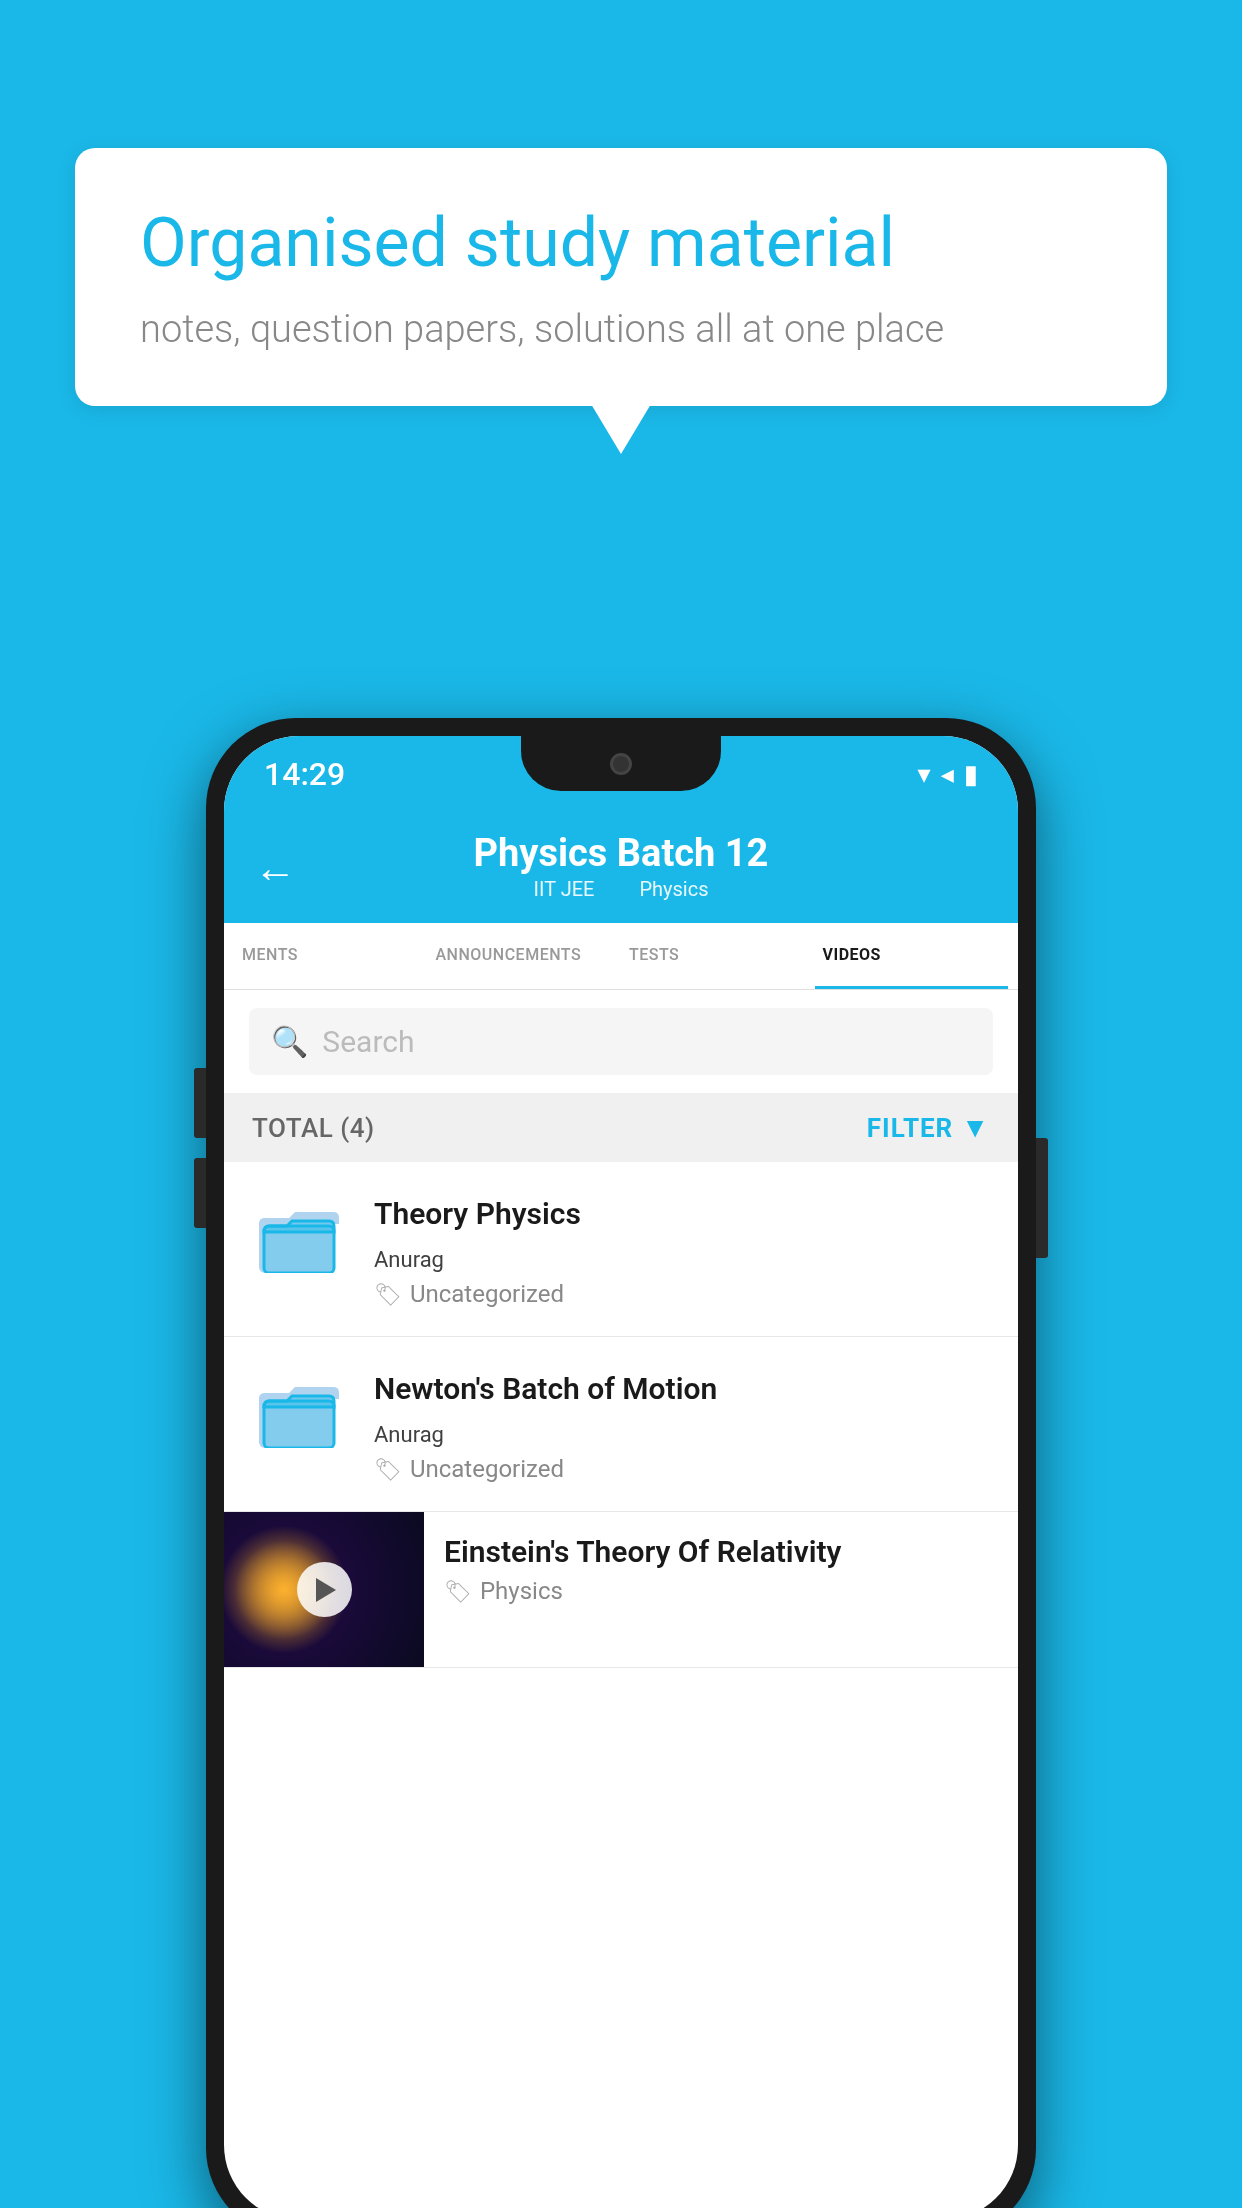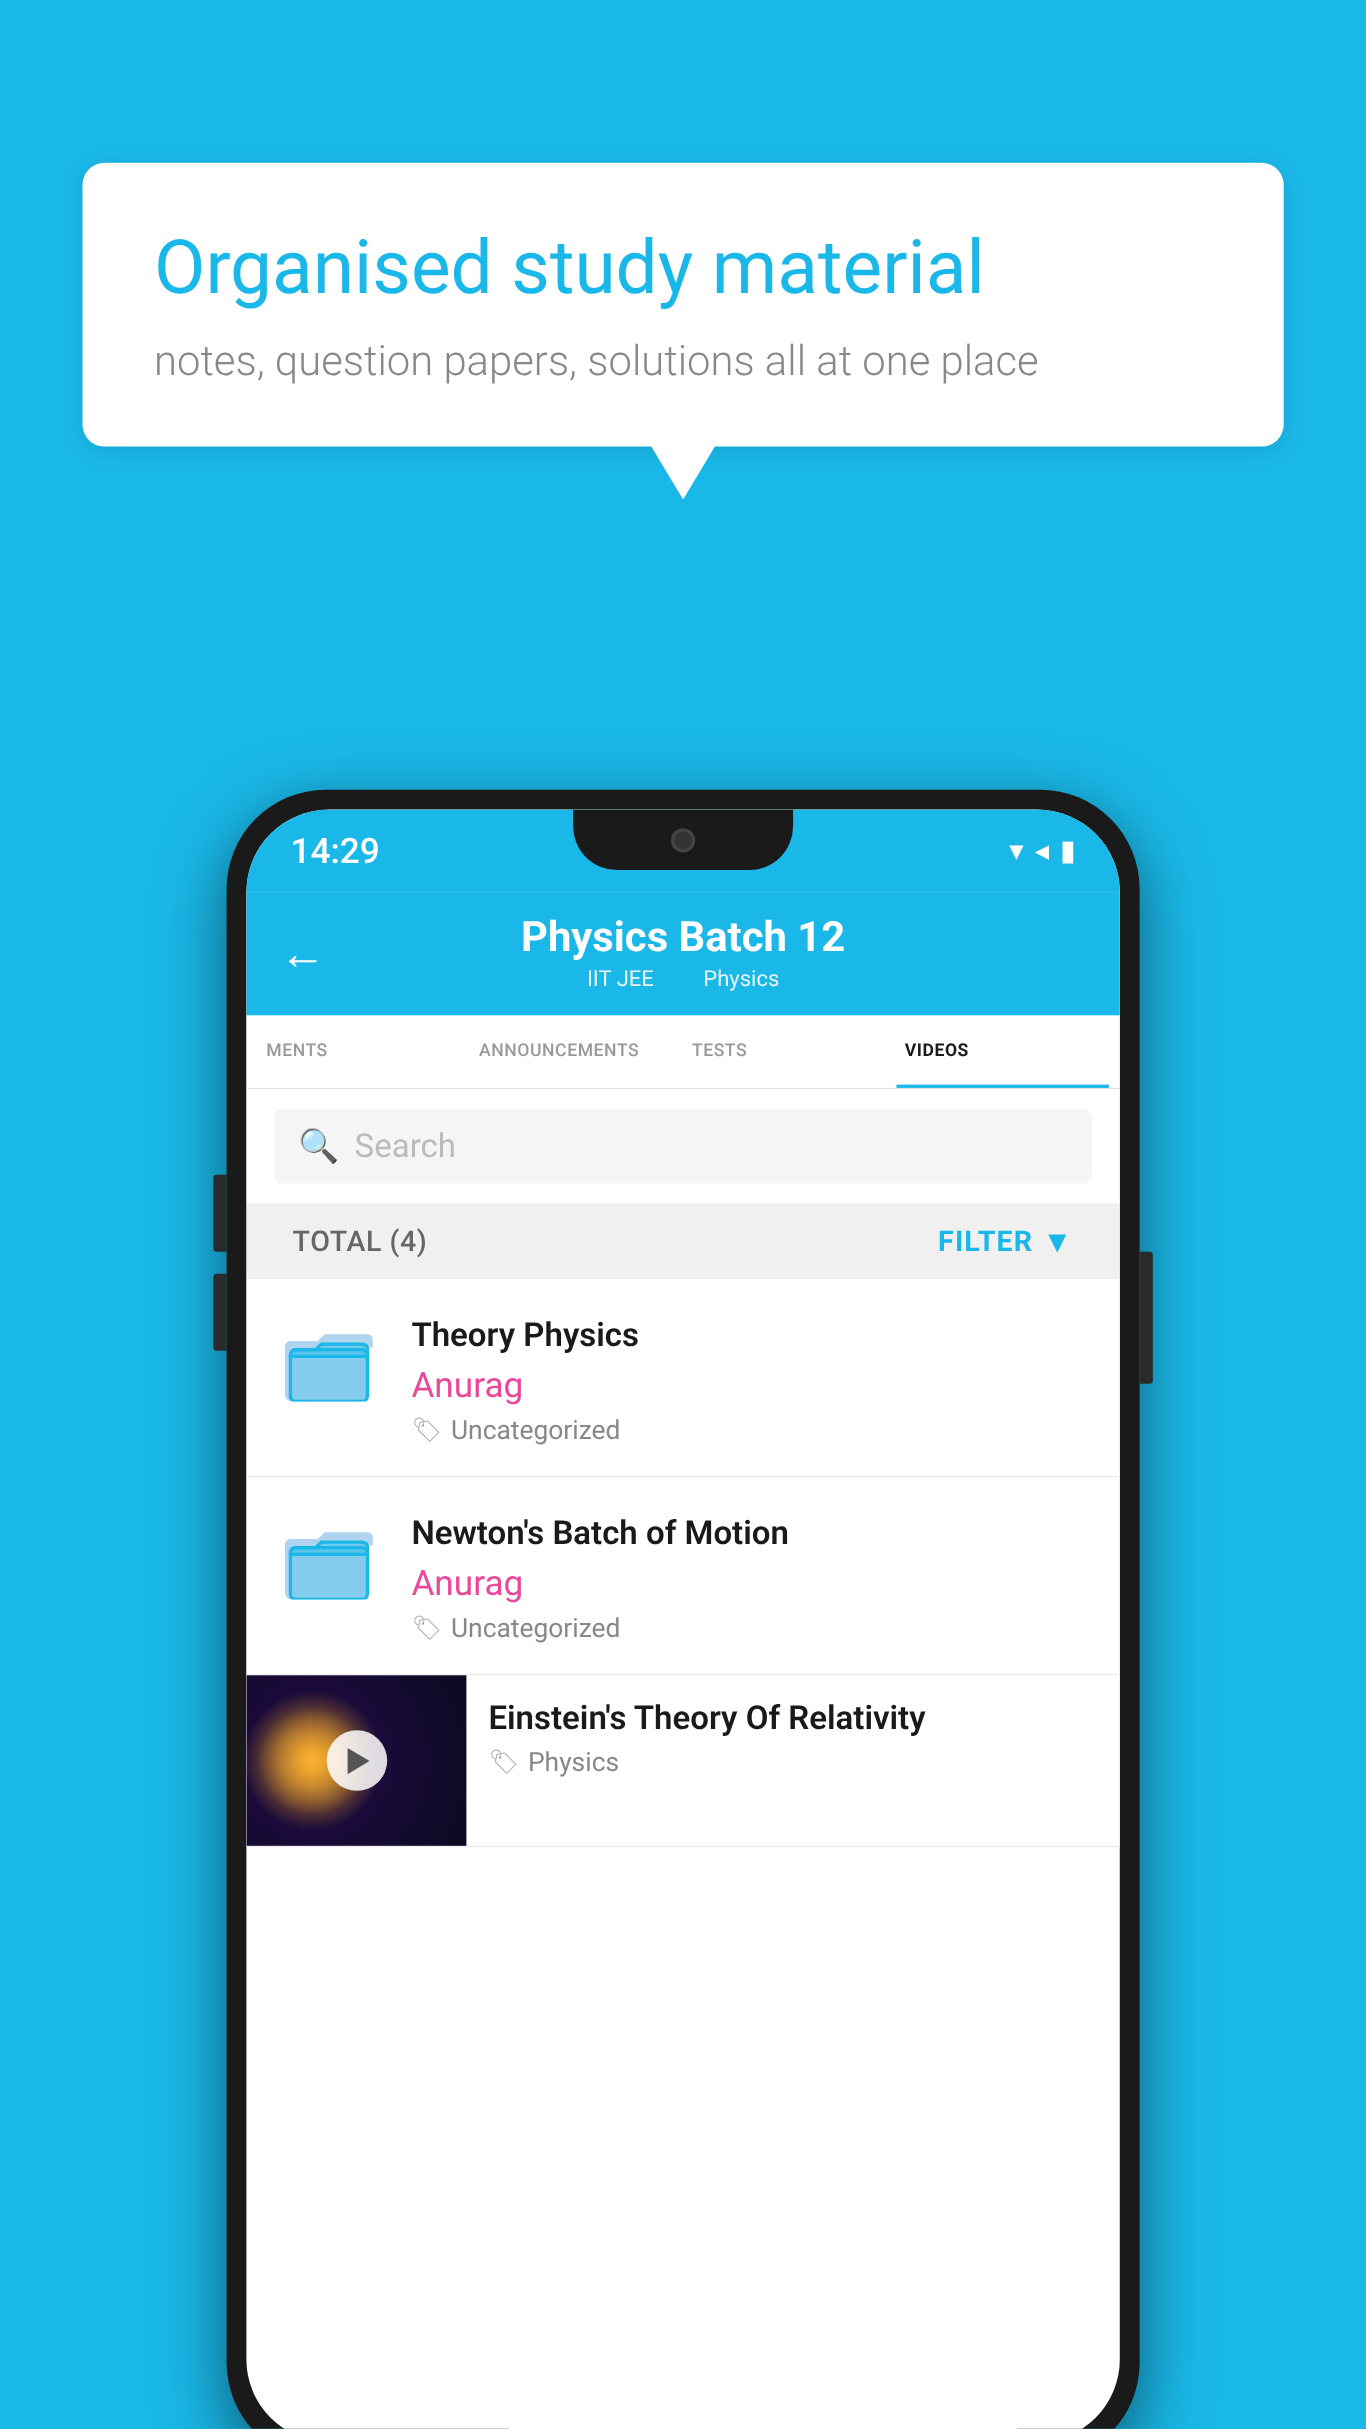--- a/index.html
+++ b/index.html
@@ -211,21 +211,21 @@
     }
 
     .search-text {
       color: #bbb;
       font-size: 30px;
     }
 
     
     .filter-bar {
       background: #f0f0f0;
-      padding: 18px 42px;
+      padding: 18px 28px;
       display: flex;
       justify-content: space-between;
       align-items: center;
     }
 
     .total-count {
       color: #666;
       font-size: 26px;
       font-weight: 500;
       letter-spacing: 0.5px;
@@ -289,23 +289,24 @@
     }
 
     .video-title {
       color: #1a1a1a;
       font-size: 30px;
       font-weight: 600;
       margin-bottom: 8px;
     }
 
     .video-author {
-      color: #ec4899;
-      font-size: 32px;
+      color: #404040;
+      font-size: 22px;
       margin-bottom: 8px;
+      margin-top: 16px;
     }
 
     .video-tag {
       display: flex;
       align-items: center;
       gap: 8px;
       color: #888;
       font-size: 24px;
     }
 

